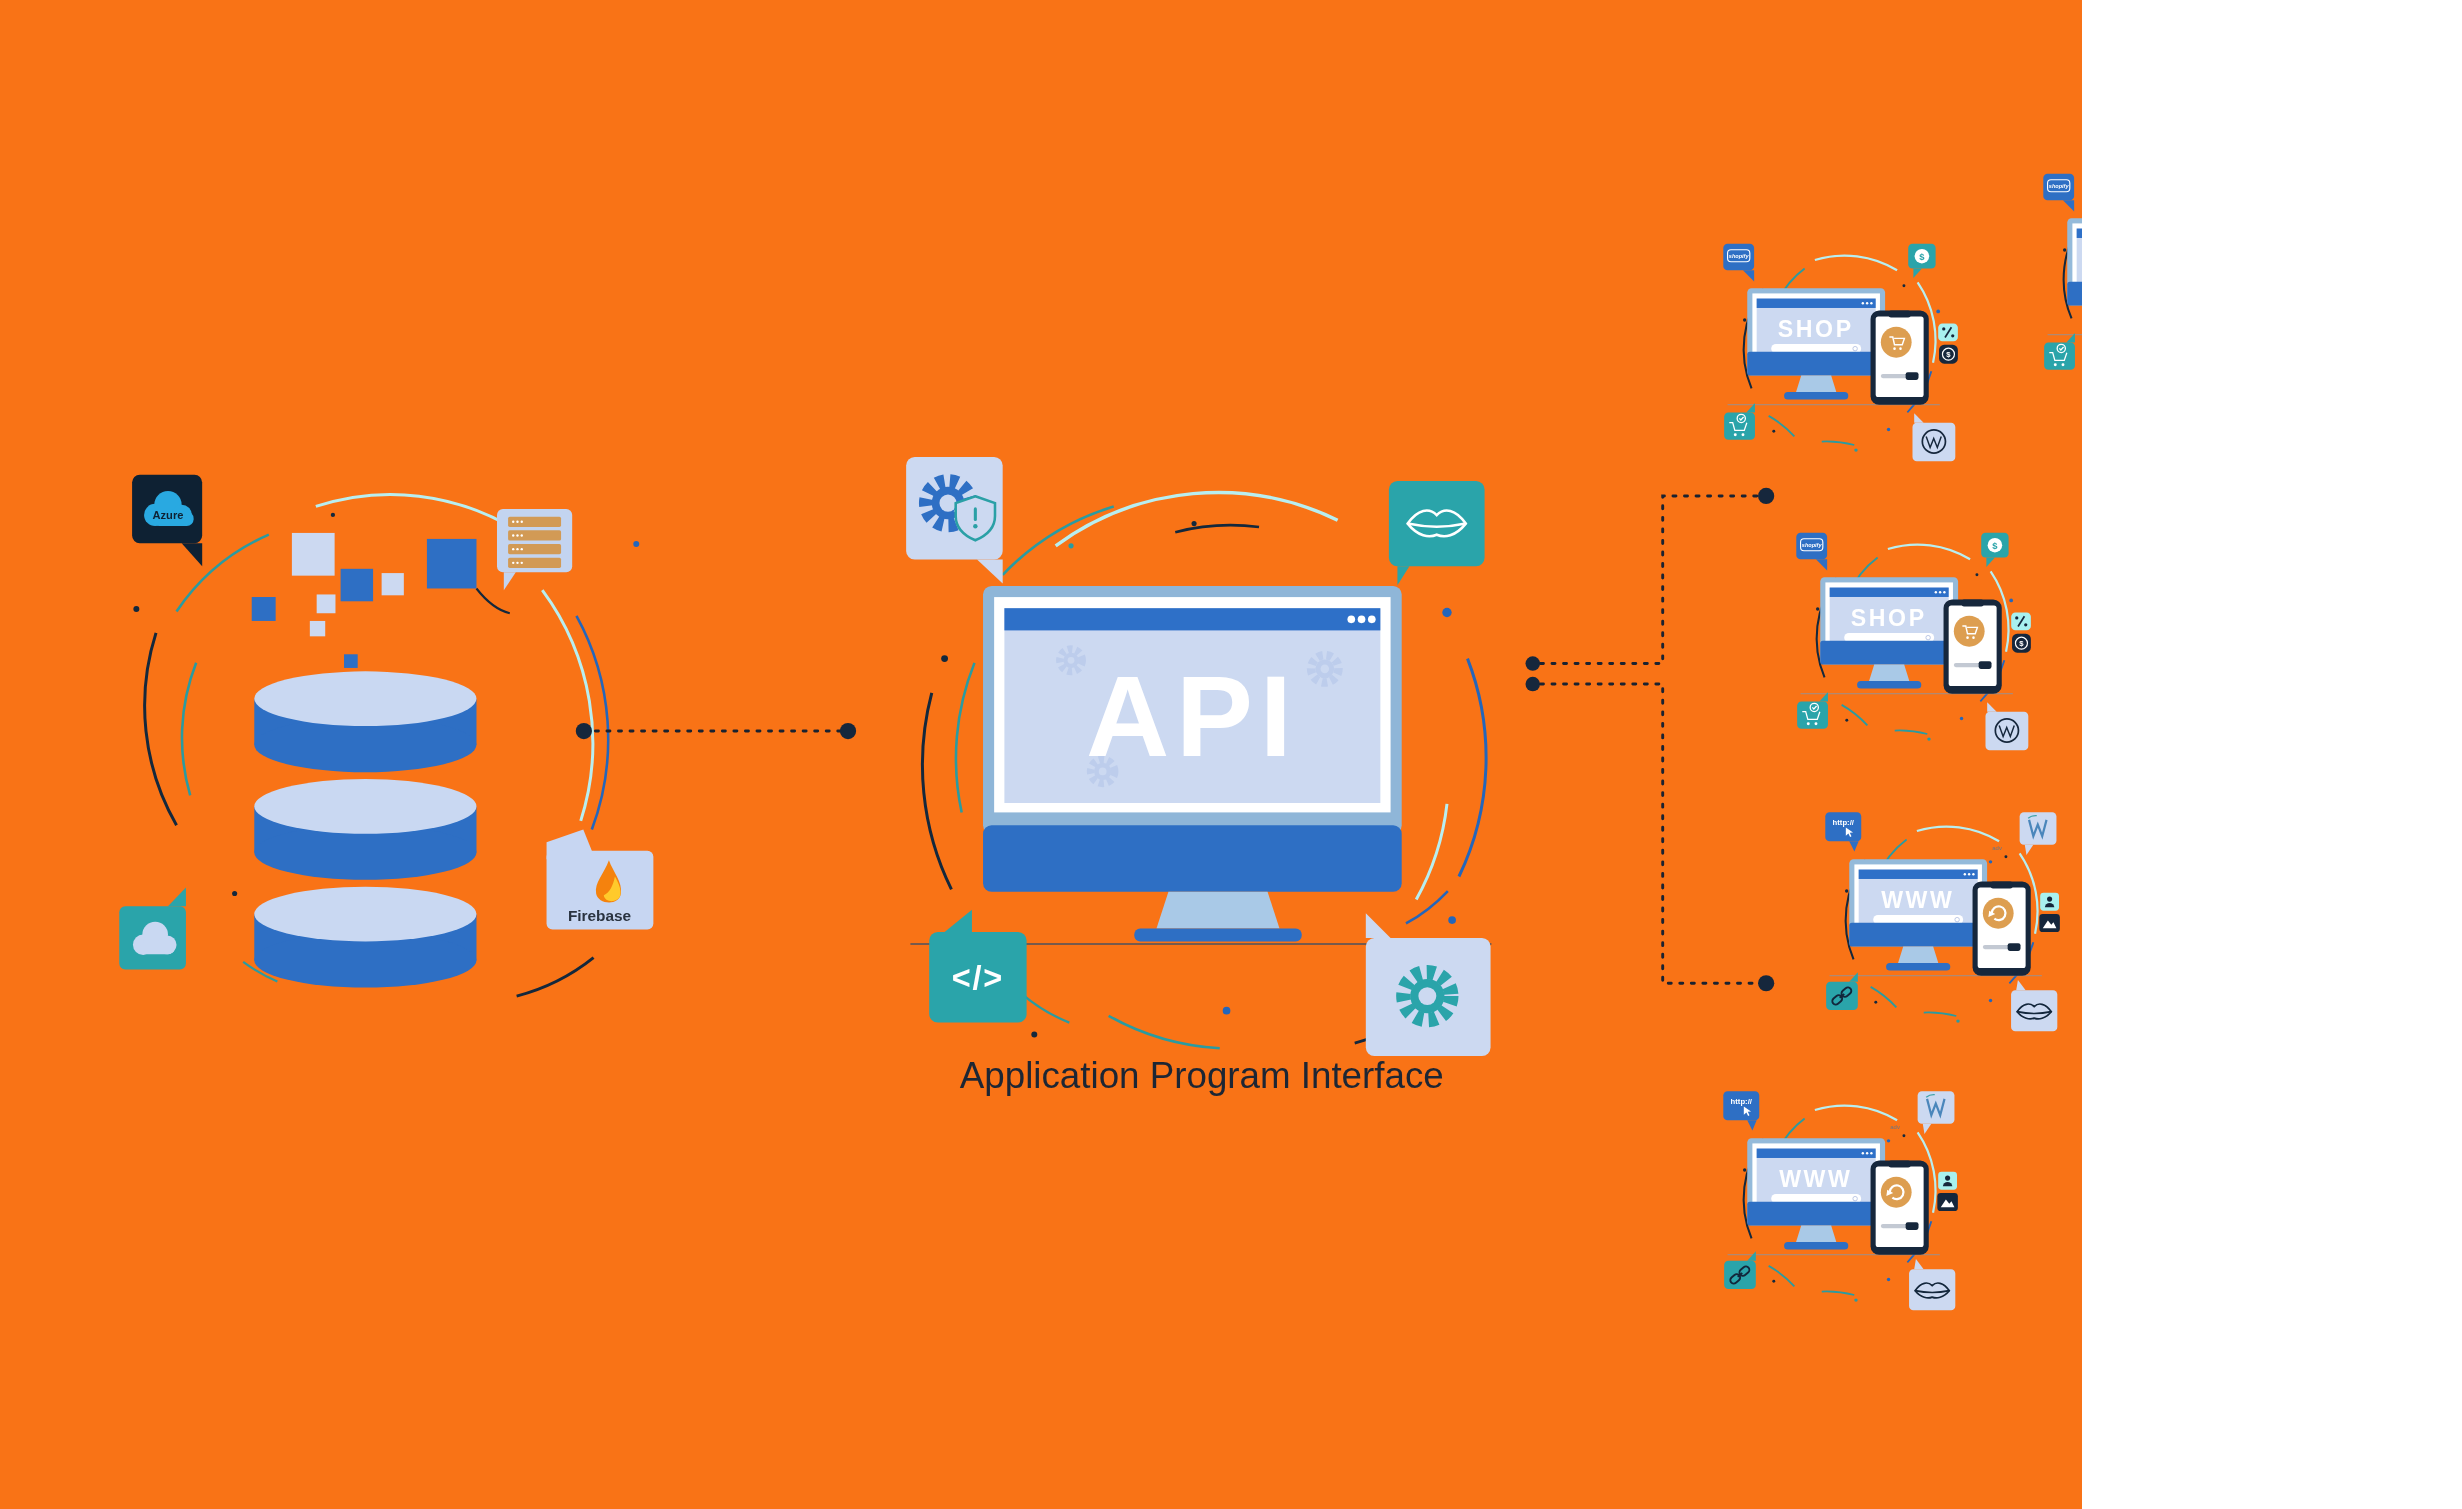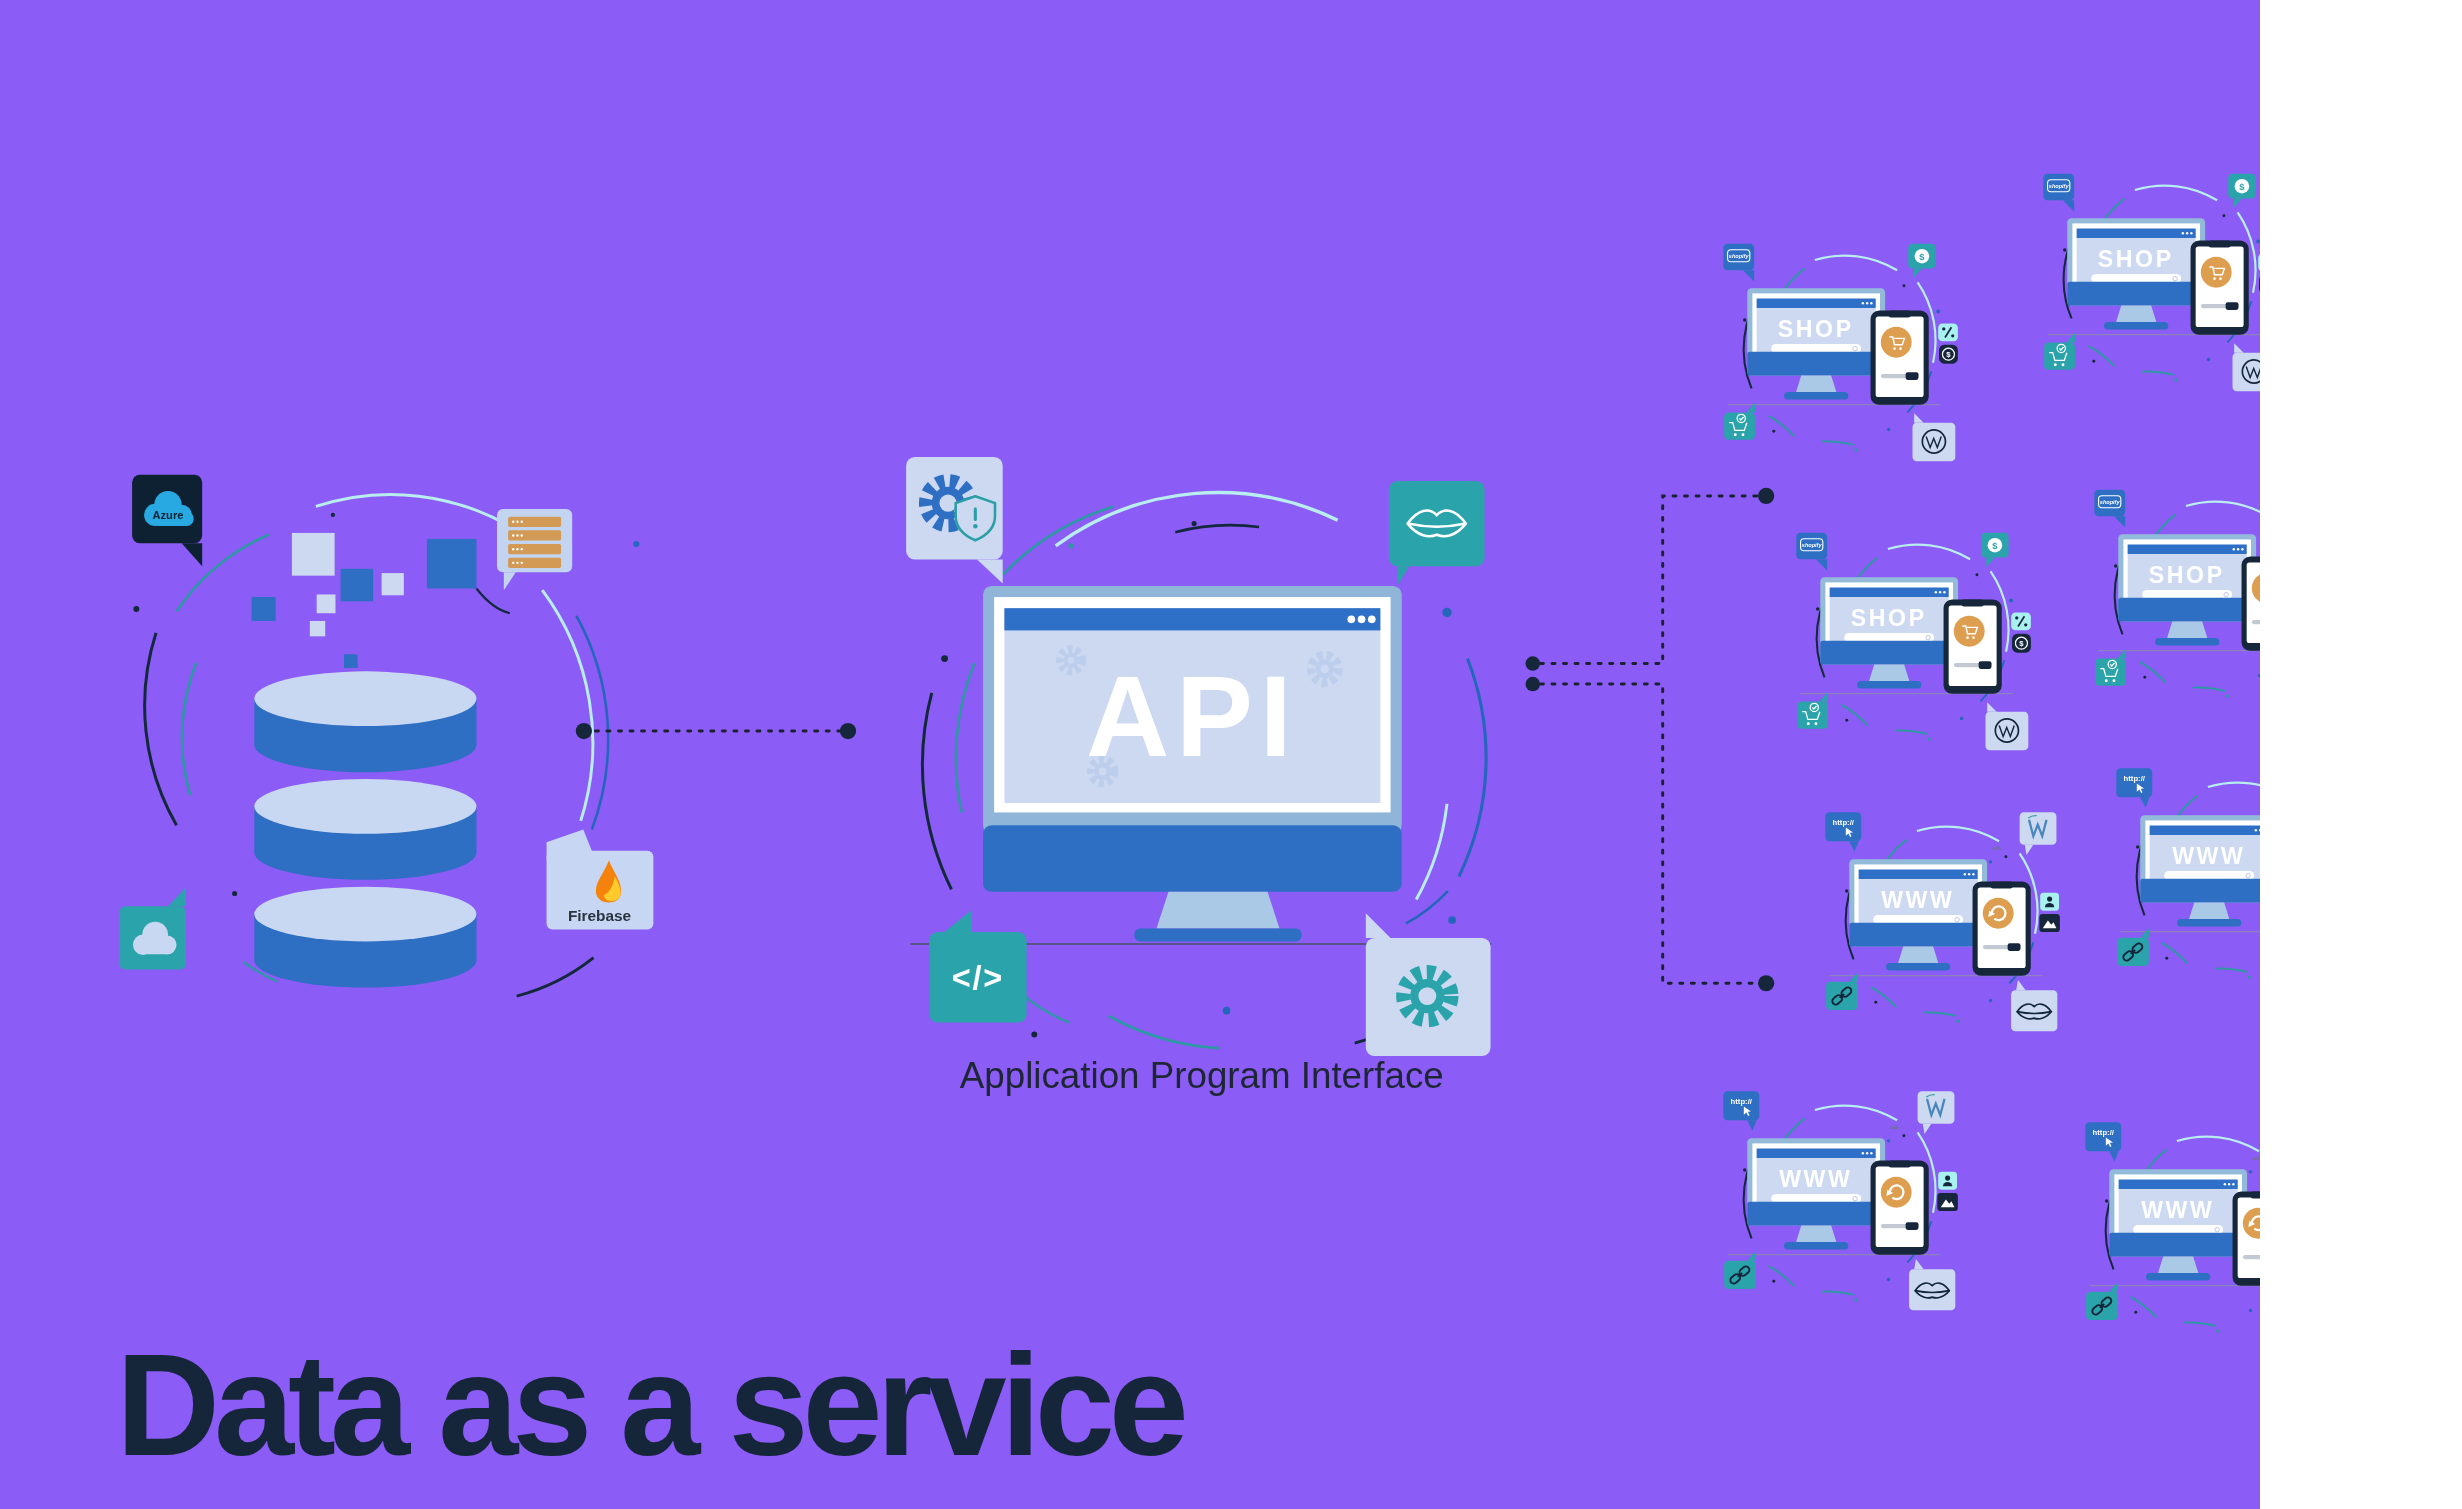--- a/index.html
+++ b/index.html
@@ -1,17 +1,17 @@
 <!DOCTYPE html>
 <html style="font-size:13.7px"><head>
 <meta charset="utf-8">
 <style>
   html,body{margin:0;padding:0;background:#ffffff;}
   body{font-family:"Liberation Sans",sans-serif;}
-  .canvas{position:relative;width:2260px;height:1510px;background:#8b5cf6;overflow:hidden;}
+  .canvas{position:relative;width:2082px;height:1510px;background:#f97316;overflow:hidden;}
   .abs{position:absolute;}
   svg text{font-family:"Liberation Sans","DejaVu Sans",sans-serif;}
   .title{
     position:absolute;left:116px;top:1330px;
     font-size:144px;font-weight:bold;letter-spacing:-6px;
     color:#15253a;line-height:1.05;white-space:nowrap;
   }
 </style>
 </head>
 <body>
@@ -419,16 +419,15 @@
     <g>
       <circle cx="1793" cy="776" r="8.5" fill="#16273c"></circle>
       <circle cx="1793" cy="800" r="8.5" fill="#16273c"></circle>
       <path d="M1802,776 H1945 V580 H2056" fill="none" stroke="#1a2230" stroke-width="3.4" stroke-dasharray="3.5 10" stroke-linecap="round"></path>
       <path d="M1802,800 H1945 V1150 H2056" fill="none" stroke="#1a2230" stroke-width="3.4" stroke-dasharray="3.5 10" stroke-linecap="round"></path>
       <circle cx="2066" cy="580" r="9.5" fill="#16273c"></circle>
       <circle cx="2066" cy="1150" r="9.5" fill="#16273c"></circle>
     </g>
   </svg>
 
-  <div class="title">Data as a service</div>
 
 </div>
 
 
 </body></html>

